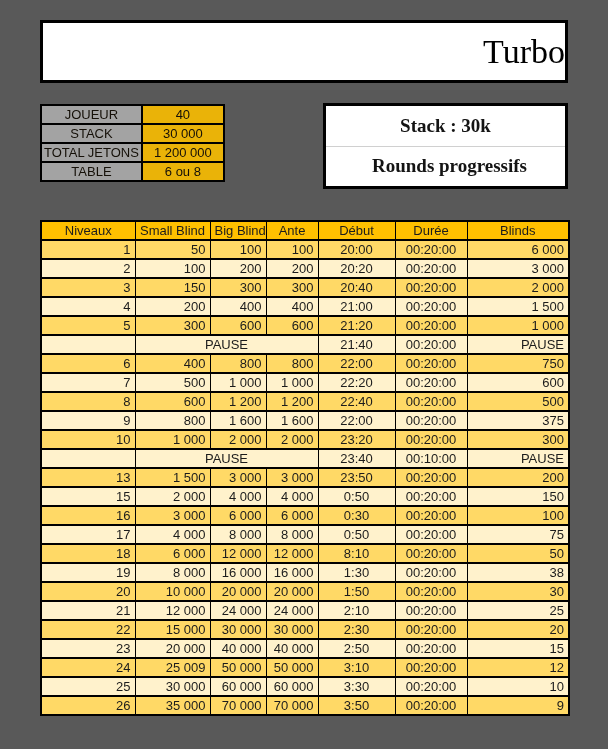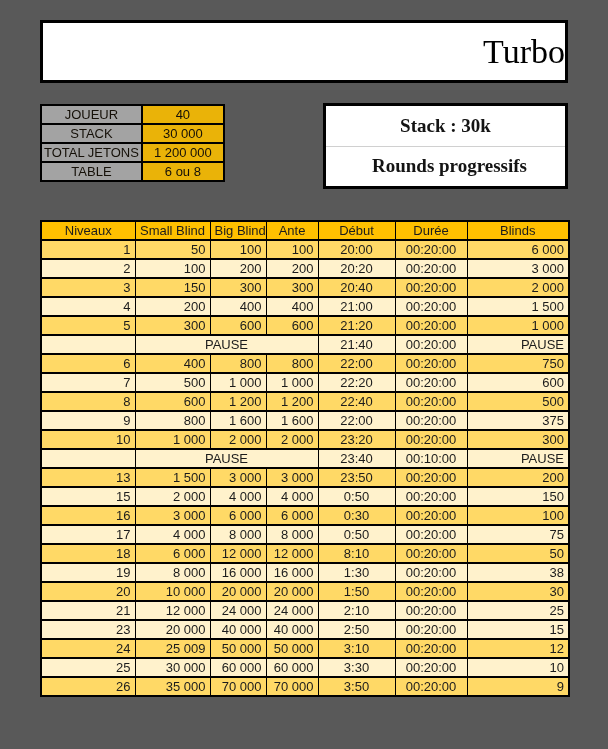--- a/index.html
+++ b/index.html
@@ -293,20 +293,29 @@
       </tr>
       <tr class="pale">
         <td class="num">21</td>
         <td class="num">12 000</td>
         <td class="num">24 000</td>
         <td class="num">24 000</td>
         <td class="ctr">2:10</td>
         <td class="ctr">00:20:00</td>
         <td class="num">25</td>
       </tr>
+      <tr class="gold">
+        <td class="num">22</td>
+        <td class="num">15 000</td>
+        <td class="num">30 000</td>
+        <td class="num">30 000</td>
+        <td class="ctr">2:30</td>
+        <td class="ctr">00:20:00</td>
+        <td class="num">20</td>
+      </tr>
       <tr class="pale">
         <td class="num">23</td>
         <td class="num">20 000</td>
         <td class="num">40 000</td>
         <td class="num">40 000</td>
         <td class="ctr">2:50</td>
         <td class="ctr">00:20:00</td>
         <td class="num">15</td>
       </tr>
       <tr class="gold">

